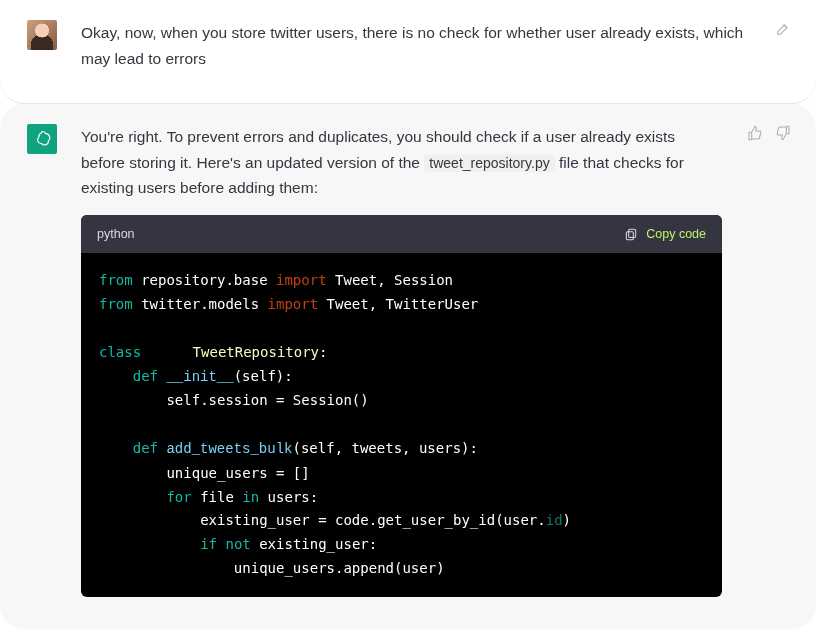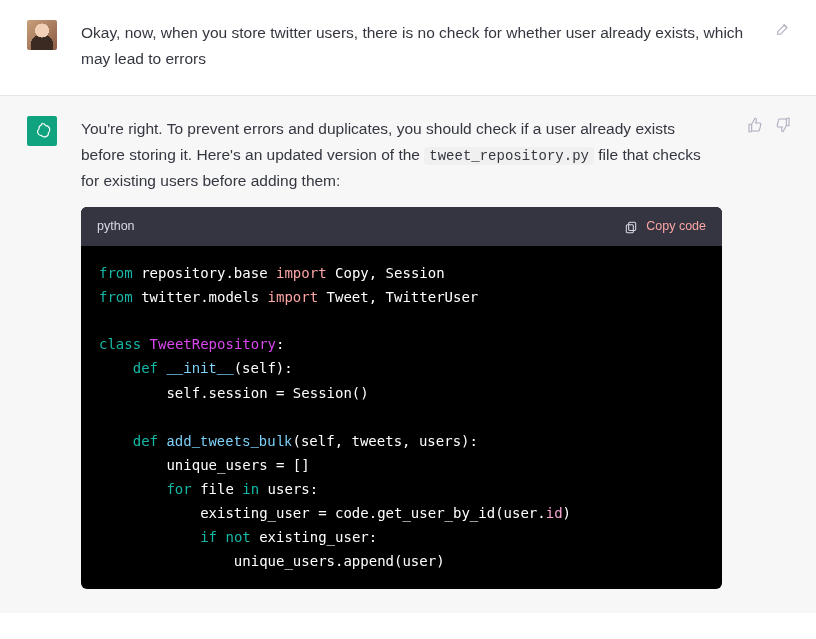--- a/index.html
+++ b/index.html
@@ -4,62 +4,62 @@
 <style>
   * { box-sizing: border-box; margin: 0; padding: 0; }
   body {
     font-family: -apple-system, BlinkMacSystemFont, "Segoe UI", Helvetica, Arial, sans-serif;
     background: #ffffff;
     color: #353740;
     width: 816px;
     height: 639px;
     overflow: hidden;
   }
-  .msg-row { display: flex; padding: 20px 24px 24px 27px; gap: 24px; }
+  .msg-row { display: flex; padding: 20px 24px 32px 27px; gap: 24px; border-radius: 24px; }
   .msg-user { background: #ffffff; border-bottom: 1px solid #e5e5e5; }
   .msg-ai   { background: #f7f7f8; }
   .avatar { width: 30px; height: 30px; flex: 0 0 30px; border-radius: 2px; overflow: hidden; }
   .avatar-user { background: linear-gradient(135deg,#c9a07a 0%, #8a5a44 100%); position: relative; }
   .avatar-user::after{
     content:""; position:absolute; inset:0;
     background:
       radial-gradient(circle at 50% 35%, #f2d0b8 0 28%, transparent 29%),
       radial-gradient(circle at 50% 85%, #3a2a22 0 38%, transparent 39%);
   }
   .avatar-ai { background:#10a37f; display:flex; align-items:center; justify-content:center; }
   .avatar-ai svg { width:20px; height:20px; stroke:#fff; fill:none; stroke-width:1.4; }
   .msg-body { flex:1; min-width:0; font-size:15.5px; line-height:1.65; color:#353740; }
   .msg-body p { margin-bottom: 14px; }
   .msg-body p:last-child { margin-bottom:0; }
   .msg-actions { flex:0 0 auto; display:flex; gap:10px; color:#acacbe; }
   .icon-btn { width:18px; height:18px; display:flex; align-items:center; justify-content:center; cursor:pointer; }
   .icon-btn svg { width:16px; height:16px; stroke:#acacbe; fill:none; stroke-width:1.6; }
   .inline-code {
-    font-family: Liberation Mono, monospace;
+    font-family: Liberation Sans, sans-serif;
     background:#f0f0f0; padding:1px 5px; border-radius:4px; font-size:14px;
   }
   .file-label { font-weight:700; margin-bottom:14px; font-size:15.5px; }
   .code-block { background:#000000; border-radius:6px; overflow:hidden; margin-top:4px; }
   .code-header {
     background:#343541; color:#d9d9e3; font-size:12.5px;
     display:flex; justify-content:space-between; align-items:flex-start;
     padding:9px 16px;
   }
-  .copy-btn { display:flex; align-items:center; gap:8px; cursor:pointer; color:#fca5a5; }
+  .copy-btn { display:flex; align-items:center; gap:8px; cursor:pointer; color:#bef264; }
   .copy-btn svg { width:14px; height:14px; stroke:#d9d9e3; fill:none; stroke-width:1.8; }
   pre.code {
     font-family: ui-monospace, SFMono-Regular, Menlo, Consolas, monospace;
     font-size:14px; line-height:1.7; color:#ffffff;
     padding:16px 18px; white-space:pre; overflow:hidden;
   }
   .tk-kw   { color:#14b8a6; }  
-  .tk-imp  { color:#fca5a5; }  
-  .tk-cls  { color:#d946ef; }  
+  .tk-imp  { color:#c2410c; }  
+  .tk-cls  { color:#fef9c3;margin-left:43px; }  
   .tk-fn   { color:#7dd3fc;font-family:Liberation Mono, monospace; }  
-  .tk-attr { color:#f9a8d4; }  
+  .tk-attr { color:#0f766e; }  
   .ai-content { max-width: 652px; }
 </style>
 </head>
 <body>
 
 <div class="msg-row msg-user">
   <div class="avatar avatar-user"></div>
   <div class="msg-body">
     <p>Okay, now, when you store twitter users, there is no check for whether user already exists, which may lead to errors</p>
   </div>
@@ -88,21 +88,21 @@
       <div class="code-header">
         <span>python</span>
         <span class="copy-btn">
           <svg viewBox="0 0 24 24">
             <rect x="8" y="4" width="12" height="14" rx="2"></rect>
               <rect x="4" y="8" width="12" height="14" rx="2"></rect>
           </svg>
           <span>Copy code</span>
         </span>
       </div>
-<pre class="code"><span class="tk-kw">from</span><span> repository.base </span><span class="tk-imp">import</span><span> Copy, Session</span>
+<pre class="code"><span class="tk-kw">from</span><span> repository.base </span><span class="tk-imp">import</span><span> Tweet, Session</span>
 <span class="tk-kw">from</span><span> twitter.models </span><span class="tk-imp">import</span><span> Tweet, TwitterUser</span>
 
 <span class="tk-kw">class</span><span> </span><span class="tk-cls">TweetRepository</span><span>:</span>
 <span>    </span><span class="tk-kw">def</span><span> </span><span class="tk-fn">__init__</span><span>(self):</span>
 <span>        self.session = Session()</span>
 
 <span>    </span><span class="tk-kw">def</span><span> </span><span class="tk-fn">add_tweets_bulk</span><span>(self, tweets, users):</span>
 <span>        unique_users = []</span>
 <span>        </span><span class="tk-kw">for</span><span> file </span><span class="tk-kw">in</span><span> users:</span>
 <span>            existing_user = code.get_user_by_id(user.</span><span class="tk-attr">id</span><span>)</span>

